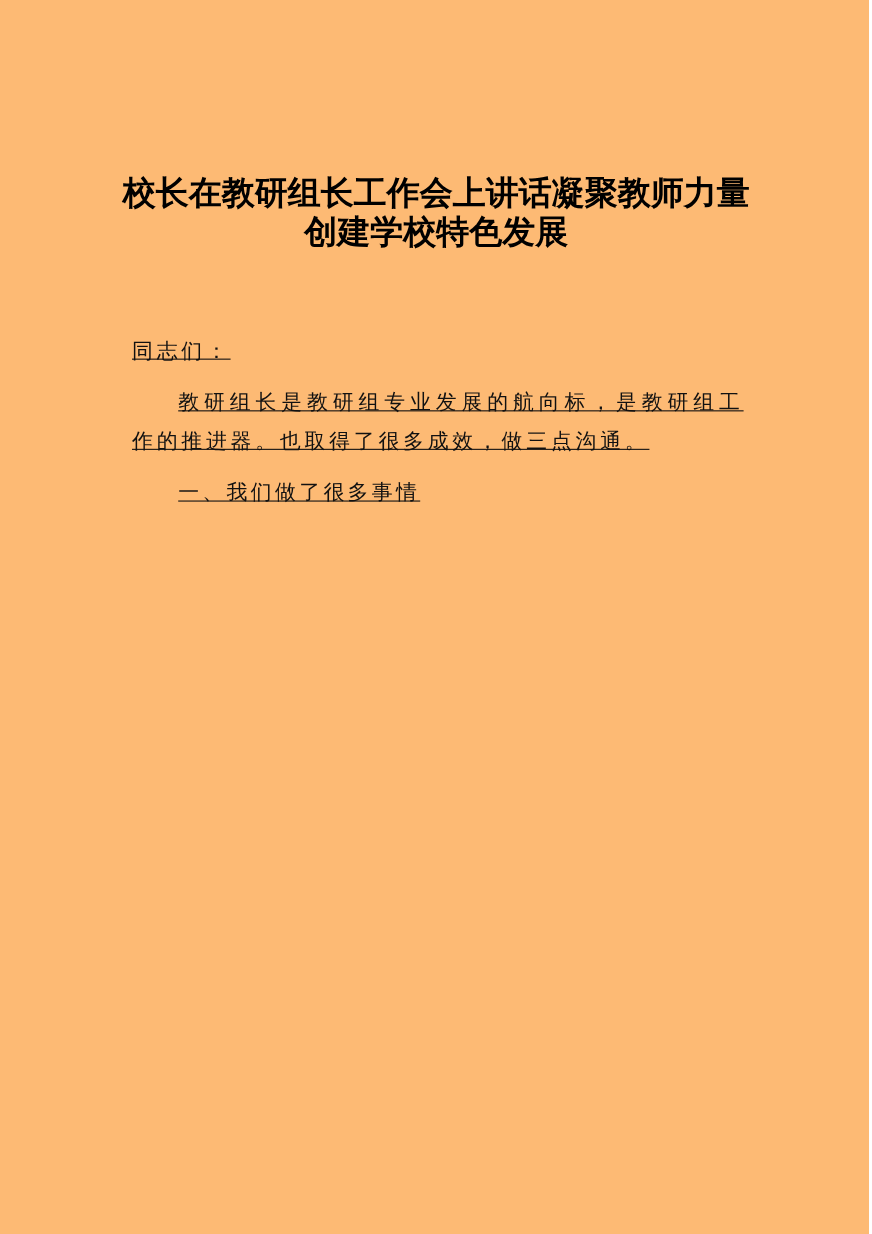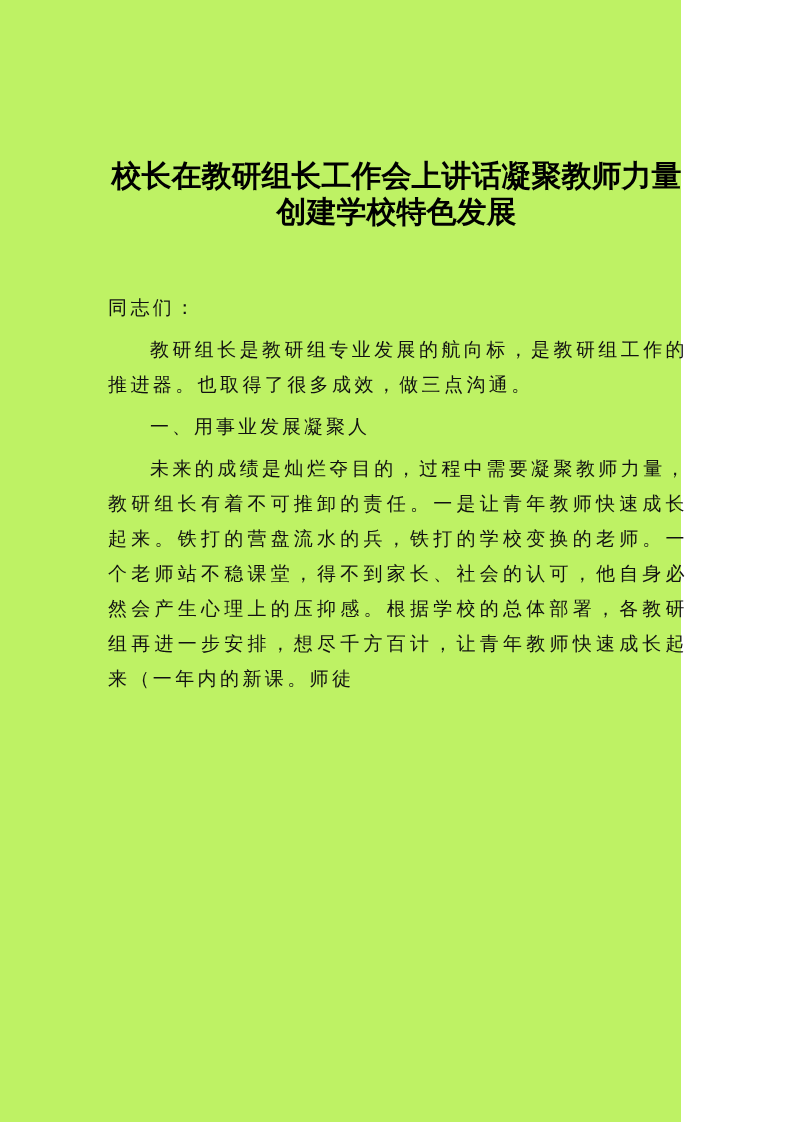--- a/index.html
+++ b/index.html
@@ -1,39 +1,38 @@
 <!DOCTYPE html>
 <html><head>
   <meta charset="utf-8">
   <style>
     html, body { margin: 0; padding: 0; background: #ffffff; }
     body { width: 793px; height: 1122px; position: relative; overflow: hidden; }
     .page {
-      position: absolute; left: 0; top: 0; width: 681px; height: 1122px; background: #bef264;
+      position: absolute; left: 0; top: 0; width: 790px; height: 1122px; background: #fdba74;
     }
     .title {
       position: absolute; left: 100px; top: 158px; width: 593px;
       font-family: "DejaVu Sans", sans-serif; font-weight: bold;
       font-size: 30px; line-height: 36px; text-align: center; color: #000;
       letter-spacing: 0px;
     }
     .body {
       position: absolute; left: 108px; top: 290px; width: 580px;
       font-family: "DejaVu Serif", serif; font-size: 19px; color: #111;
       line-height: 35px;
     }
-    .body p { margin: 0; text-align: justify; text-justify: inter-character; letter-spacing: 3.4px; }
+    .body p { margin: 12px; text-align: justify; text-justify: inter-character; letter-spacing: 3.4px; text-decoration: underline; }
     .body p.indent { text-indent: 42px; }
     .body p.gap { margin-top: 7px; }
     .body p.heading { font-family: "DejaVu Sans", sans-serif; text-indent: 42px; letter-spacing: 3px; }
   </style>
 </head>
 <body>
 
 <div class="page">
   <div class="title">校长在教研组长工作会上讲话凝聚教师力量创建学校特色发展</div>
   <div class="body">
     <p>同志们：</p>
     <p class="indent gap">教研组长是教研组专业发展的航向标，是教研组工作的推进器。也取得了很多成效，做三点沟通。</p>
-    <p class="heading gap">一、用事业发展凝聚人</p>
-    <p class="indent gap">未来的成绩是灿烂夺目的，过程中需要凝聚教师力量，教研组长有着不可推卸的责任。一是让青年教师快速成长起来。铁打的营盘流水的兵，铁打的学校变换的老师。一个老师站不稳课堂，得不到家长、社会的认可，他自身必然会产生心理上的压抑感。根据学校的总体部署，各教研组再进一步安排，想尽千方百计，让青年教师快速成长起来（一年内的新课。师徒</p>
+    <p class="heading gap">一、我们做了很多事情</p>
   </div>
 </div>
 
 </body></html>

